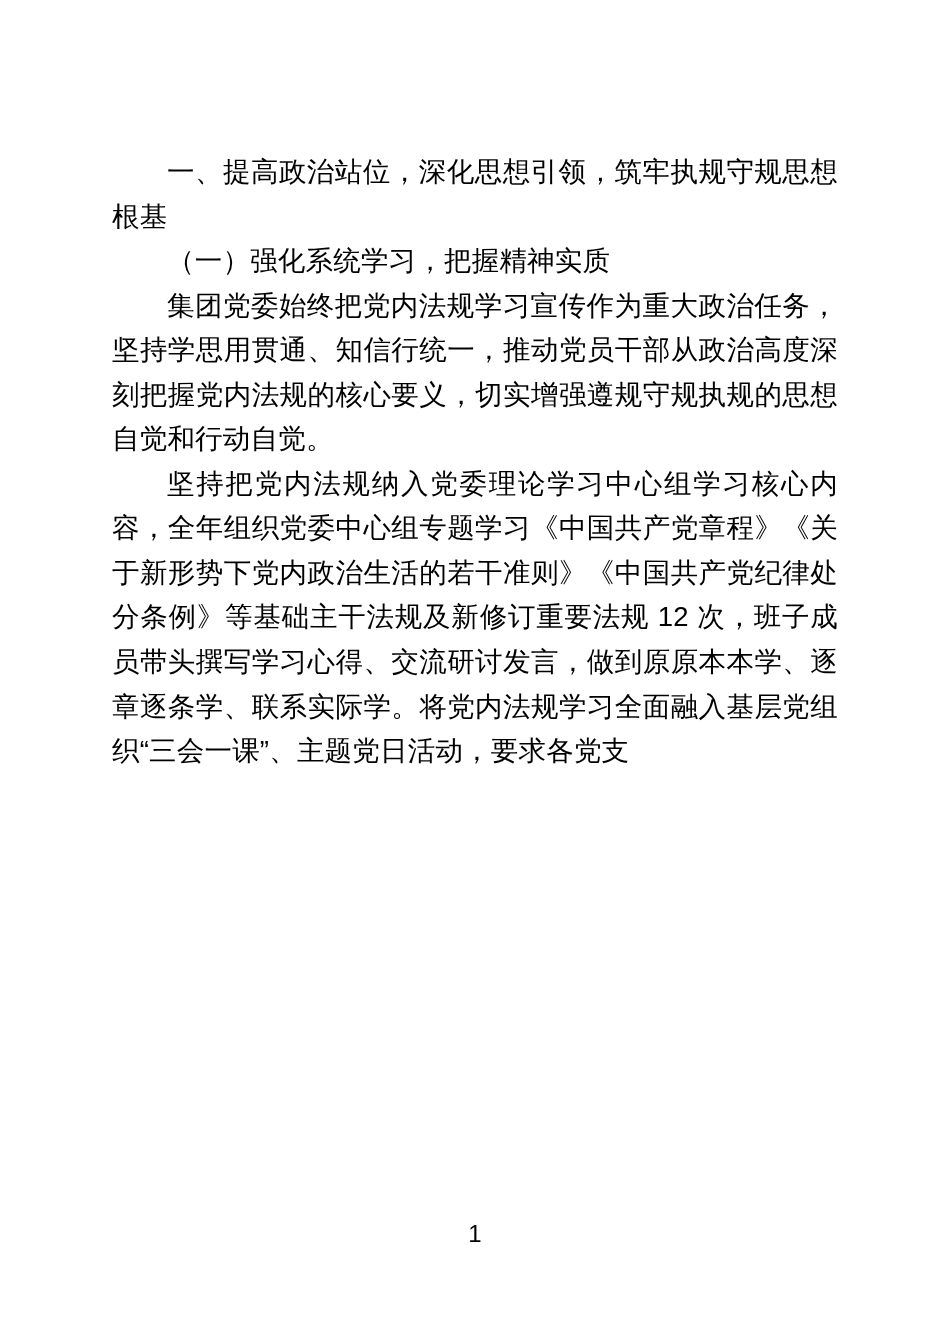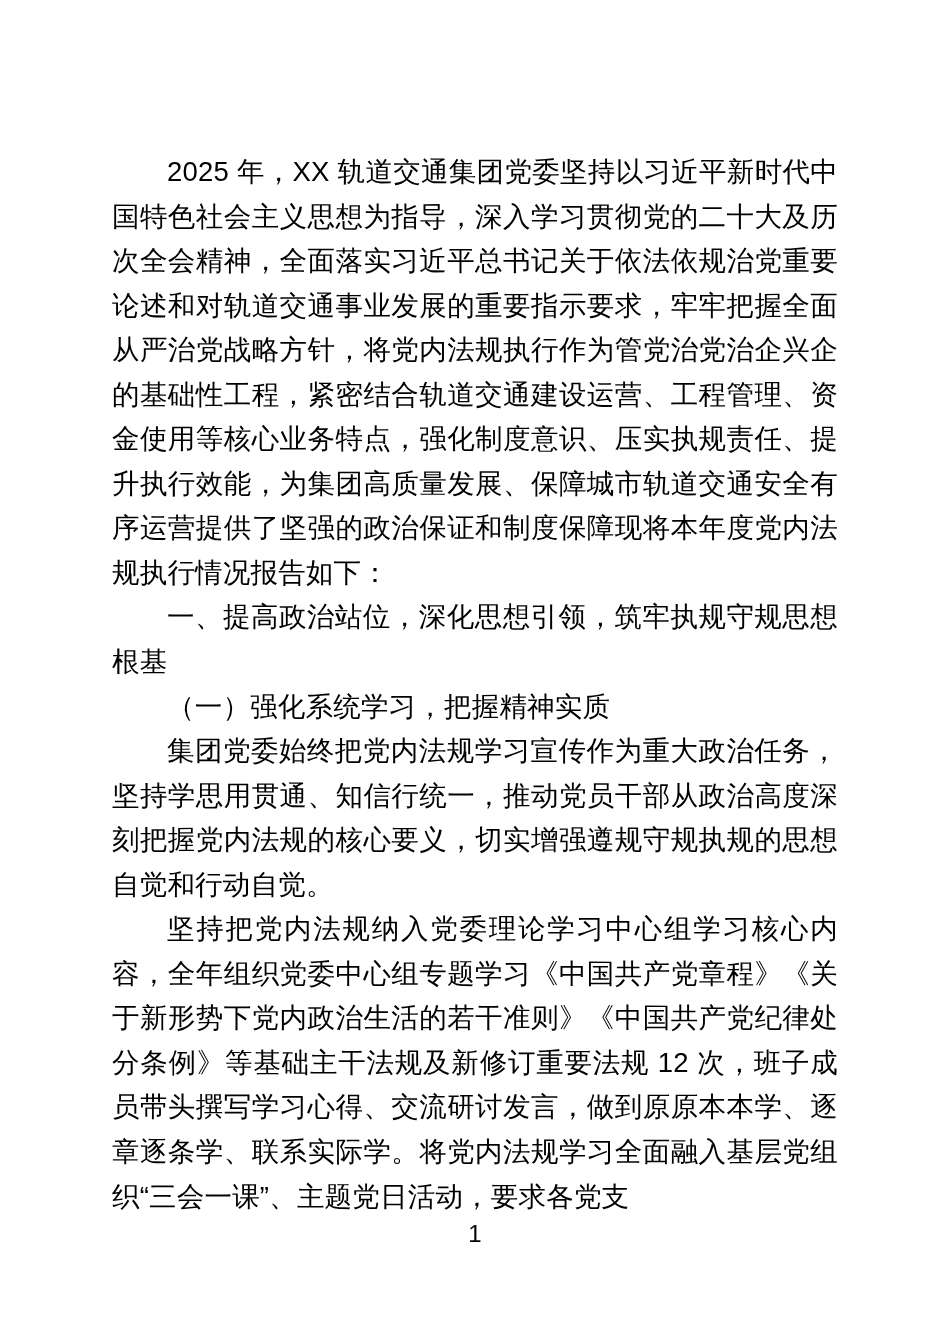--- a/index.html
+++ b/index.html
@@ -57,21 +57,20 @@
     font-size: 24px;
     font-family: "Liberation Sans", sans-serif;
   }
 </style>
 </head>
 <body>
 
 <div class="page">
 
 
-  <p class="para indent">2025 年，XX 轨道交通集团党委坚持以习近平新时代中国特色社会主义思想为指导，深入学习贯彻党的二十大及历次全会精神，全面落实习近平总书记关于依法依规治党重要论述和对轨道交通事业发展的重要指示要求，牢牢把握全面从严治党战略方针，将党内法规执行作为管党治党治企兴企的基础性工程，紧密结合轨道交通建设运营、工程管理、资金使用等核心业务特点，强化制度意识、压实执规责任、提升执行效能，为集团高质量发展、保障城市轨道交通安全有序运营提供了坚强的政治保证和制度保障现将本年度党内法规执行情况报告如下：</p>
 
   <p class="para heading">一、提高政治站位，深化思想引领，筑牢执规守规思想根基</p>
 
   <p class="para heading">（一）强化系统学习，把握精神实质</p>
 
   <p class="para indent">集团党委始终把党内法规学习宣传作为重大政治任务，坚持学思用贯通、知信行统一，推动党员干部从政治高度深刻把握党内法规的核心要义，切实增强遵规守规执规的思想自觉和行动自觉。</p>
 
   <p class="para indent">坚持把党内法规纳入党委理论学习中心组学习核心内容，全年组织党委中心组专题学习《中国共产党章程》《关于新形势下党内政治生活的若干准则》《中国共产党纪律处分条例》等基础主干法规及新修订重要法规 12 次，班子成员带头撰写学习心得、交流研讨发言，做到原原本本学、逐章逐条学、联系实际学。将党内法规学习全面融入基层党组织“三会一课”、主题党日活动，要求各党支</p>
 
   <div class="page-number">1</div>

